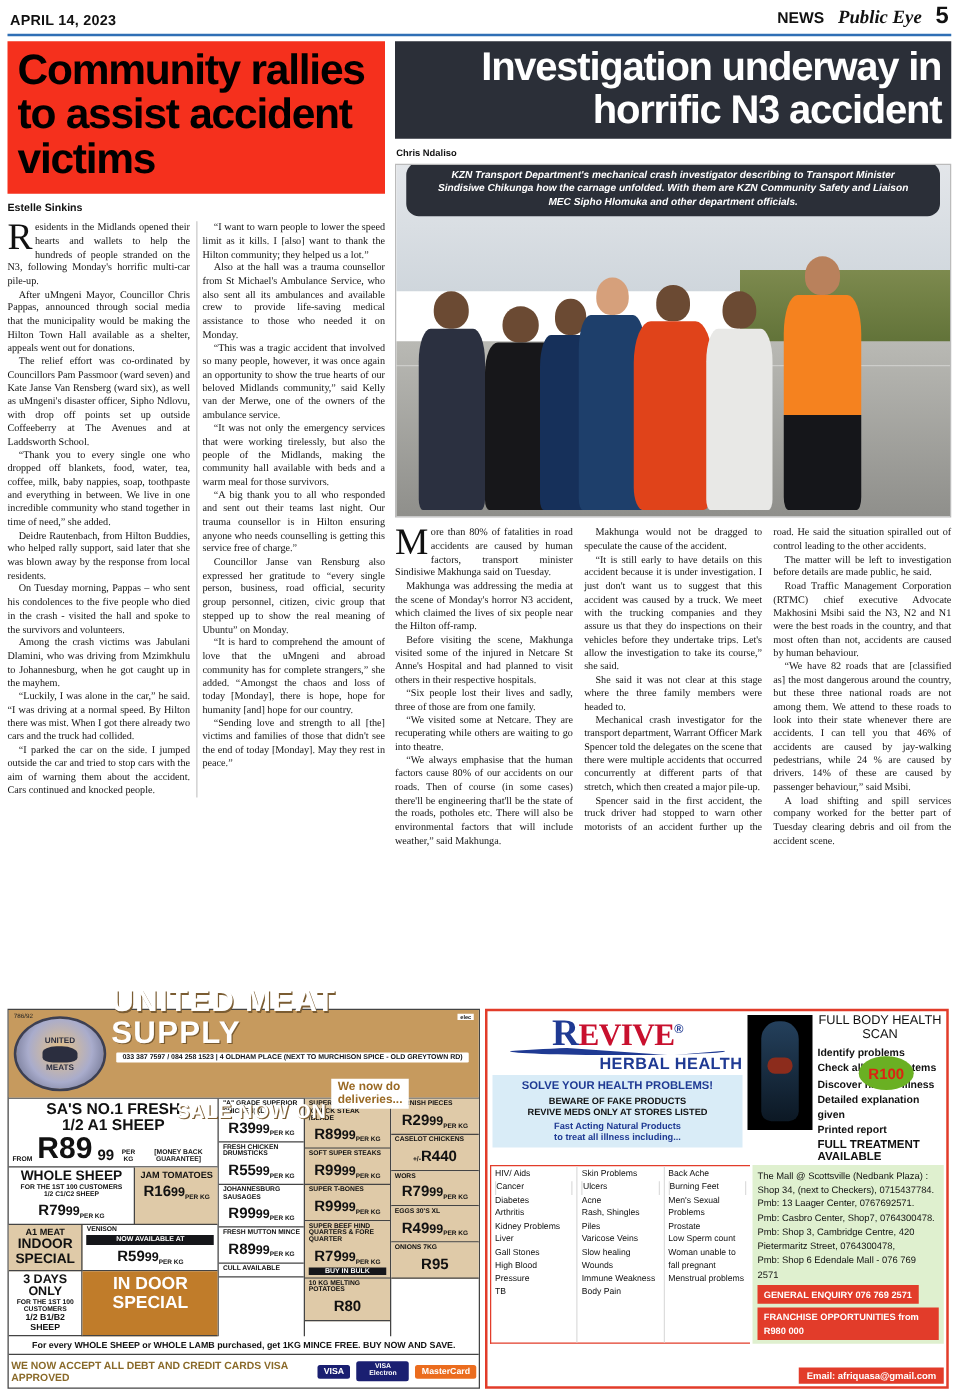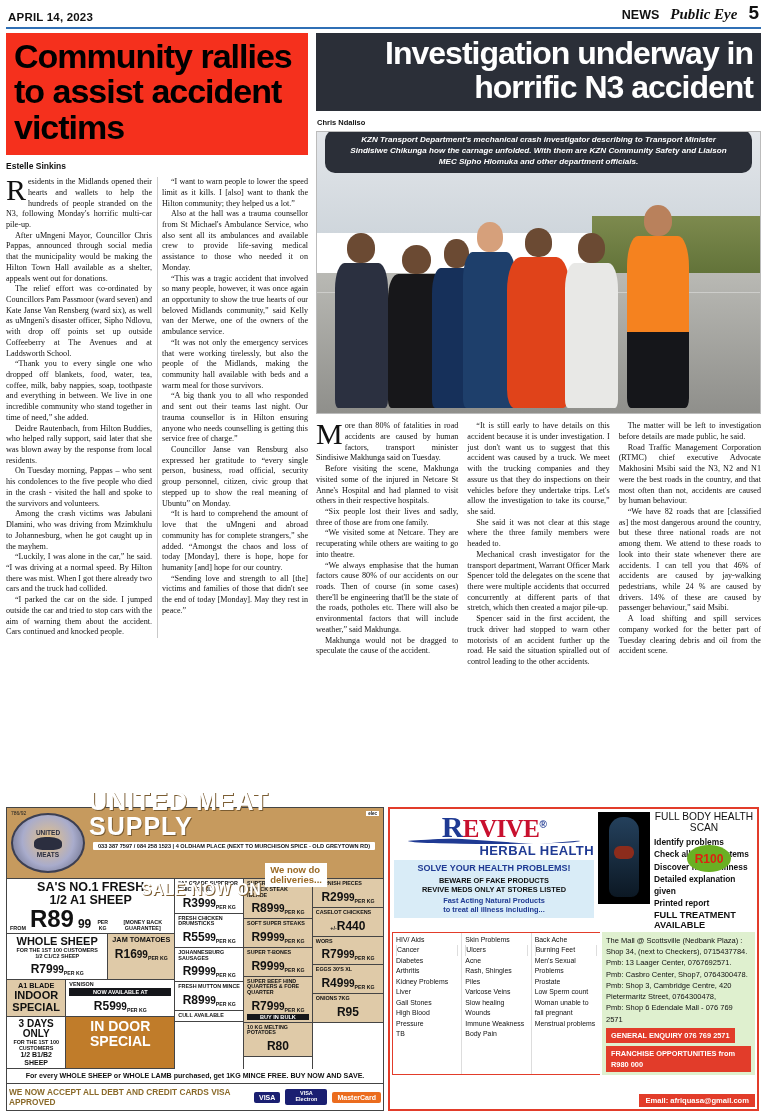--- a/index.html
+++ b/index.html
@@ -255,20 +255,21 @@
           <div class="person" style="left:70%;width:14%;height:72%;">
             <div class="p-head" style="height:15%;width:45%;background:#b9815c;margin:0 auto;"></div>
             <div class="p-body" style="height:85%;background:linear-gradient(#f5821f 0 56%, #15161a 56% 100%);"></div>
           </div>
         </div>
         <div class="cap-box">KZN Transport Department's mechanical crash investigator describing to Transport Minister Sindisiwe Chikunga how the carnage unfolded. With them are KZN Community Safety and Liaison MEC Sipho Hlomuka and other department officials.</div>
       </div>
 
       <div class="cols3 bodytxt" id="right-body">
           <p class="first">More than 80% of fatalities in road accidents are caused by human factors, transport minister Sindisiwe Makhunga said on Tuesday.</p>
+          <p>Makhunga was addressing the media at the scene of Monday's horror N3 accident, which claimed the lives of six people near the Hilton off-ramp.</p>
           <p>Before visiting the scene, Makhunga visited some of the injured in Netcare St Anne's Hospital and had planned to visit others in their respective hospitals.</p>
           <p>“Six people lost their lives and sadly, three of those are from one family.</p>
           <p>“We visited some at Netcare. They are recuperating while others are waiting to go into theatre.</p>
           <p>“We always emphasise that the human factors cause 80% of our accidents on our roads. Then of course (in some cases) there'll be engineering that'll be the state of the roads, potholes etc. There will also be environmental factors that will include weather,” said Makhunga.</p>
           <p>Makhunga would not be dragged to speculate the cause of the accident.</p>
           <p>“It is still early to have details on this accident because it is under investigation. I just don't want us to suggest that this accident was caused by a truck. We meet with the trucking companies and they assure us that they do inspections on their vehicles before they undertake trips. Let's allow the investigation to take its course,” she said.</p>
           <p>She said it was not clear at this stage where the three family members were headed to.</p>
           <p>Mechanical crash investigator for the transport department, Warrant Officer Mark Spencer told the delegates on the scene that there were multiple accidents that occurred concurrently at different parts of that stretch, which then created a major pile-up.</p>
           <p>Spencer said in the first accident, the truck driver had stopped to warn other motorists of an accident further up the road. He said the situation spiralled out of control leading to the other accidents.</p>
           <p>The matter will be left to investigation before details are made public, he said.</p>
@@ -323,21 +324,21 @@
               <div class="lbl sm">1/2 C1/C2 SHEEP</div>
               <div><span class="price">R79</span><span style="font-size:10px;font-weight:bold;">99</span><span class="perkg">PER KG</span></div>
             </div>
             <div class="cell tan" style="width:66px;">
               <div class="lbl">JAM TOMATOES</div>
               <div><span class="price">R16</span><span style="font-size:10px;font-weight:bold;">99</span><span class="perkg">PER KG</span></div>
             </div>
           </div>
           <div style="display:flex;">
             <div class="cell tan" style="flex:1;border-right:1px solid #444;">
-              <div class="lbl">A1 BLADE</div>
+              <div class="lbl">A1 MEAT</div>
               <div class="lbl" style="font-size:11px;">INDOOR</div>
               <div class="lbl" style="font-size:11px;">SPECIAL</div>
             </div>
             <div class="cell" style="width:108px;">
               <div class="lbl sm" style="text-align:left;">VENISON</div>
               <div style="background:#15161a;color:#fff;font-size:5.6px;font-weight:bold;padding:1px;">NOW AVAILABLE AT</div>
               <div><span class="price">R59</span><span style="font-size:10px;font-weight:bold;">99</span><span class="perkg">PER KG</span></div>
             </div>
           </div>
           <div style="display:flex;">

